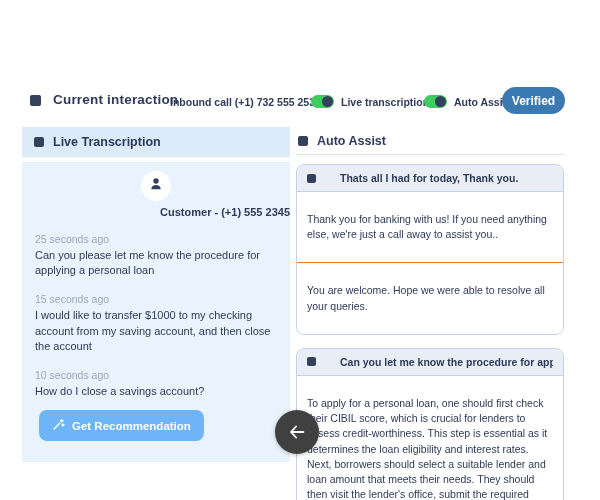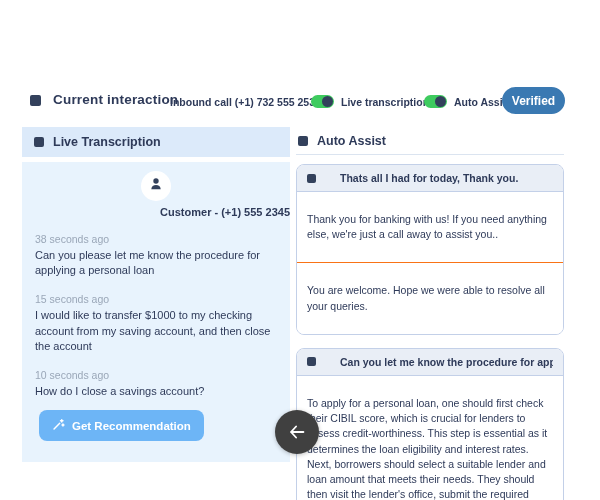--- a/index.html
+++ b/index.html
@@ -101,21 +101,21 @@
             <svg width="16" height="16" viewBox="0 0 16 16">
                 <circle cx="8" cy="5" r="2.7" fill="#33415c"></circle>
                 <path d="M3.3 13.2c0-2.6 2.1-4.2 4.7-4.2s4.7 1.6 4.7 4.2z" fill="#33415c"></path>
               </svg>
           </span>
         </div>
         <div class="customer-label">Customer - (+1) 555 2345</div>
       </div>
 
       <div class="msg">
-        <div class="msg-time">38 seconds ago</div>
+        <div class="msg-time">25 seconds ago</div>
         <div class="msg-text">Can you please let me know the procedure for applying a personal loan</div>
       </div>
 
       <div class="msg">
         <div class="msg-time">15 seconds ago</div>
         <div class="msg-text">I would like to transfer $1000 to my checking account from my saving account, and then close the account</div>
       </div>
 
       <div class="msg">
         <div class="msg-time">10 seconds ago</div>

